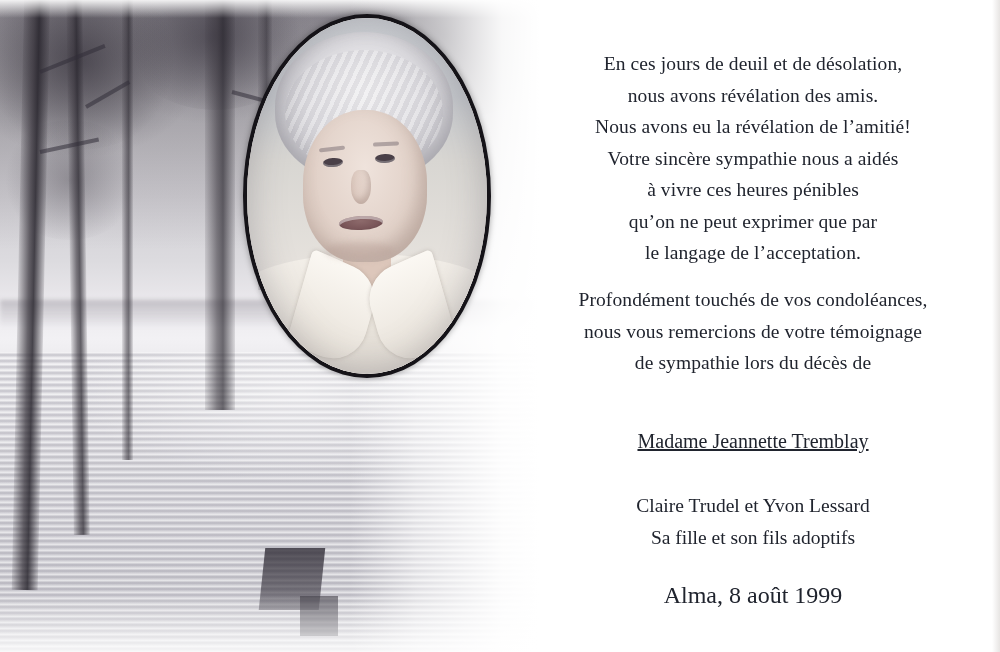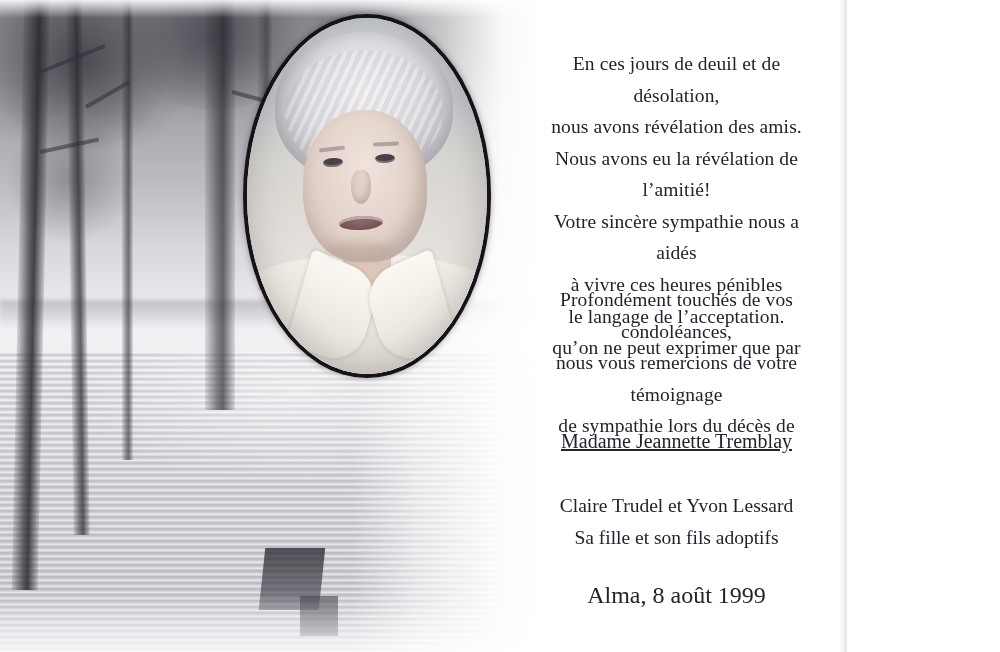--- a/index.html
+++ b/index.html
@@ -8,21 +8,21 @@
     background: #ffffff;
   }
   body {
     width: 1000px;
     height: 652px;
     overflow: hidden;
     font-family: "Liberation Serif", serif;
   }
   .card {
     position: relative;
-    width: 847px;
+    width: 1000px;
     height: 652px;
     background: #fdfdfd;
     display: flex;
   }
 
   
   .photo-panel {
     position: relative;
     width: 540px;
     height: 652px;
@@ -371,22 +371,22 @@
   </div>
 
   <div class="text-panel">
 
     <div class="verse" id="stanza1">
       <p>En ces jours de deuil et de désolation,</p>
       <p>nous avons révélation des amis.</p>
       <p>Nous avons eu la révélation de l’amitié!</p>
       <p>Votre sincère sympathie nous a aidés</p>
       <p>à vivre ces heures pénibles</p>
+      <p>qu’on ne peut exprimer que par</p>
       <p>le langage de l’acceptation.</p>
-      <p>qu’on ne peut exprimer que par</p>
     </div>
 
     <div class="verse" id="stanza2">
       <p>Profondément touchés de vos condoléances,</p>
       <p>nous vous remercions de votre témoignage</p>
       <p>de sympathie lors du décès de</p>
     </div>
 
     <div class="name-line">Madame Jeannette Tremblay</div>
 

